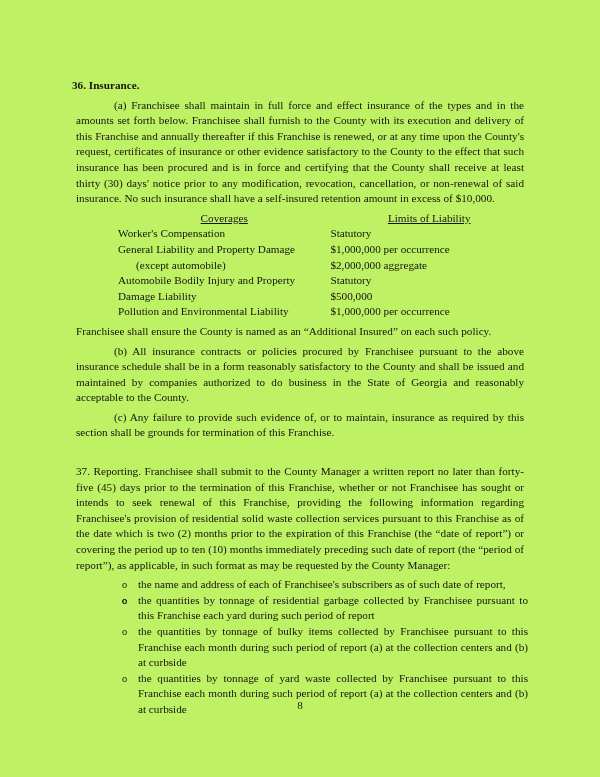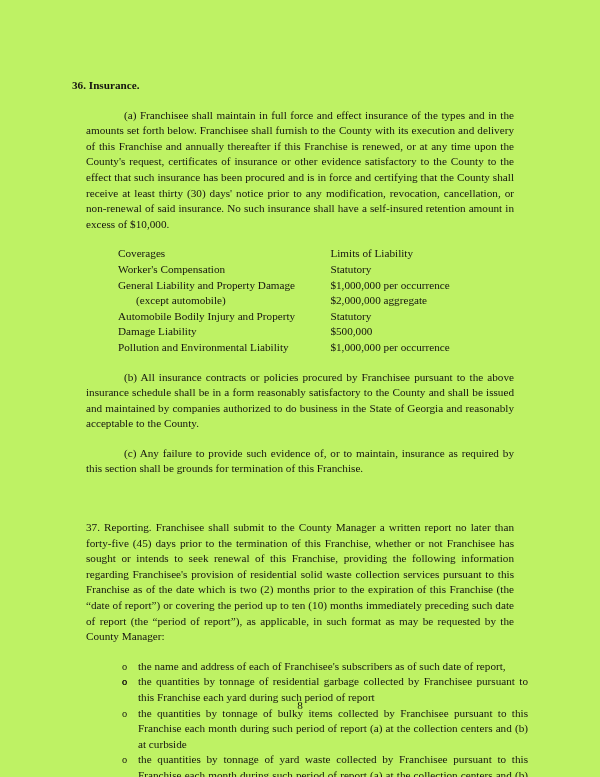--- a/index.html
+++ b/index.html
@@ -35,21 +35,21 @@
   .heading {
     font-size: 11.2px;
     font-weight: bold;
     line-height: 15.6px;
     margin: 0;
   }
 
   p.para {
     font-size: 11.2px;
     line-height: 15.6px;
-    margin: 14px;
+    margin: 4px;
     text-align: justify;
     text-justify: inter-word;
     text-indent: 38px;
     hyphens: none;
   }
 
   p.para.noindent { text-indent: 0; }
 
   p.para .lead {
     font-weight: normal;
@@ -72,20 +72,22 @@
   .schedule td.col-cov {
     width: 200px;
     padding-left: 46px;
   }
   .schedule td.col-lim {
     width: 210px;
     padding-left: 0;
     margin-left: 21px;
   }
   .schedule tr.head td {
+    text-decoration: underline;
+    text-align: center;
   }
   .schedule td.sub {
     padding-left: 64px;
     font-family: Liberation Serif, serif;
   }
 
   
   ul.olist {
     list-style: none;
     margin: 0;
@@ -155,20 +157,21 @@
           <td class="col-cov">Damage Liability</td>
           <td class="col-lim">$500,000</td>
         </tr>
         <tr>
           <td class="col-cov">Pollution and Environmental Liability</td>
           <td class="col-lim">$1,000,000 per occurrence</td>
         </tr>
       </tbody>
     </table>
 
+    <p class="para noindent">Franchisee shall ensure the County is named as an “Additional Insured” on each such policy.</p>
 
     <p class="para">(b) All insurance contracts or policies procured by Franchisee pursuant to the above insurance schedule shall be in a form reasonably satisfactory to the County and shall be issued and maintained by companies authorized to do business in the State of Georgia and reasonably acceptable to the County.</p>
 
     <p class="para">(c) Any failure to provide such evidence of, or to maintain, insurance as required by this section shall be grounds for termination of this Franchise.</p>
 
     <div class="spacer-md"></div>
 
     <p class="para noindent"><span class="lead">37. Reporting.</span><span> Franchisee shall submit to the County Manager a written report no later than forty-five (45)  days prior to the termination of this Franchise, whether or not Franchisee has sought or intends to seek renewal of this Franchise, providing the following information regarding Franchisee's provision of residential solid waste collection services pursuant to this Franchise as of the date which is two (2) months prior to the expiration of this Franchise (the “date of report”) or covering the period up to ten (10) months immediately preceding such date of report (the “period of report”), as applicable, in such format as may be requested by the County Manager:</span></p>
 
     <ul class="olist">

